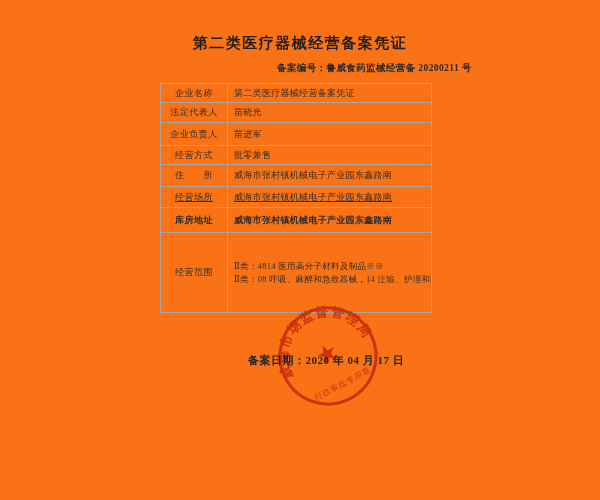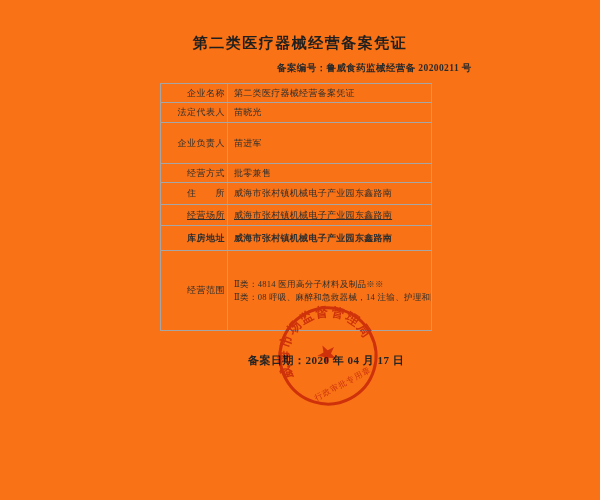--- a/index.html
+++ b/index.html
@@ -13,23 +13,23 @@
   }
   .filing{
     position:absolute;top:62px;left:277px;font-size:9.5px;font-weight:bold;
     letter-spacing:.4px;color:#2a2a2a;white-space:nowrap;
   }
   table.cert{
     position:absolute;left:160px;top:83px;width:272px;
     border-collapse:collapse;font-size:9px;color:#2e2e2e;table-layout:fixed;
   }
   table.cert td{border:1px solid #a6a6a6;overflow:hidden;}
-  td.lbl{width:62px;text-align:right;padding:0 2px;letter-spacing:.5px;}
+  td.lbl{width:62px;text-align:center;padding:0 2px;letter-spacing:.5px;}
   td.val{padding:2px 6px;letter-spacing:.3px;}
-  tr.r1{height:19px;} tr.r2{height:20px;} tr.r3{height:41px;border-radius:9px;} tr.r4{height:19px;}
+  tr.r1{height:19px;} tr.r2{height:20px;} tr.r3{height:23px;border-radius:9px;} tr.r4{height:19px;}
   tr.r5{height:22px;} tr.r6{height:21px;text-decoration:underline;} tr.r7{height:25px;font-weight:bold;} tr.r8{height:80px;}
   td.scope-cell{vertical-align:top;padding-top:27px;font-size:8.5px;}
   .scope-line{line-height:13px;white-space:nowrap;}
   .dept{
     position:absolute;left:237px;top:331px;font-size:11px;font-weight:bold;
     letter-spacing:1px;color:#242424;
   }
   .date{
     position:absolute;left:248px;top:353px;font-size:11px;font-weight:bold;
     letter-spacing:.5px;color:#242424;

